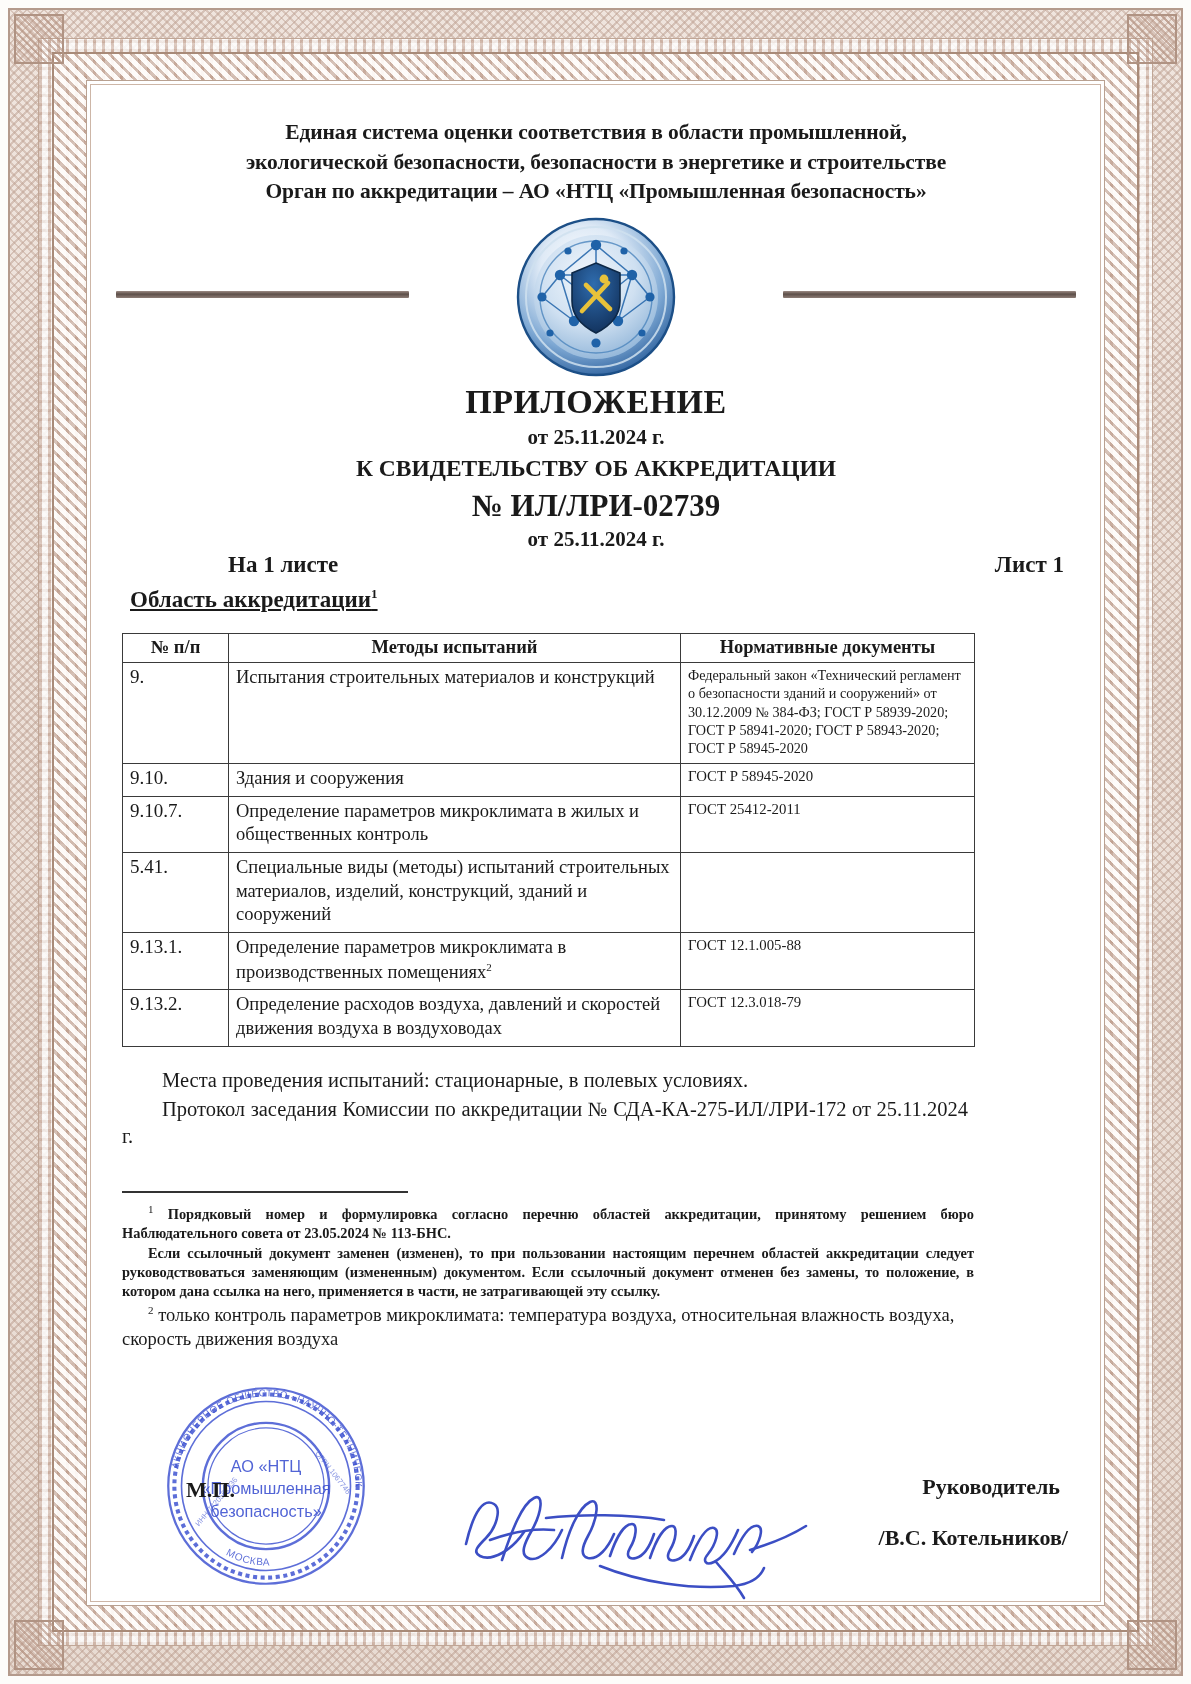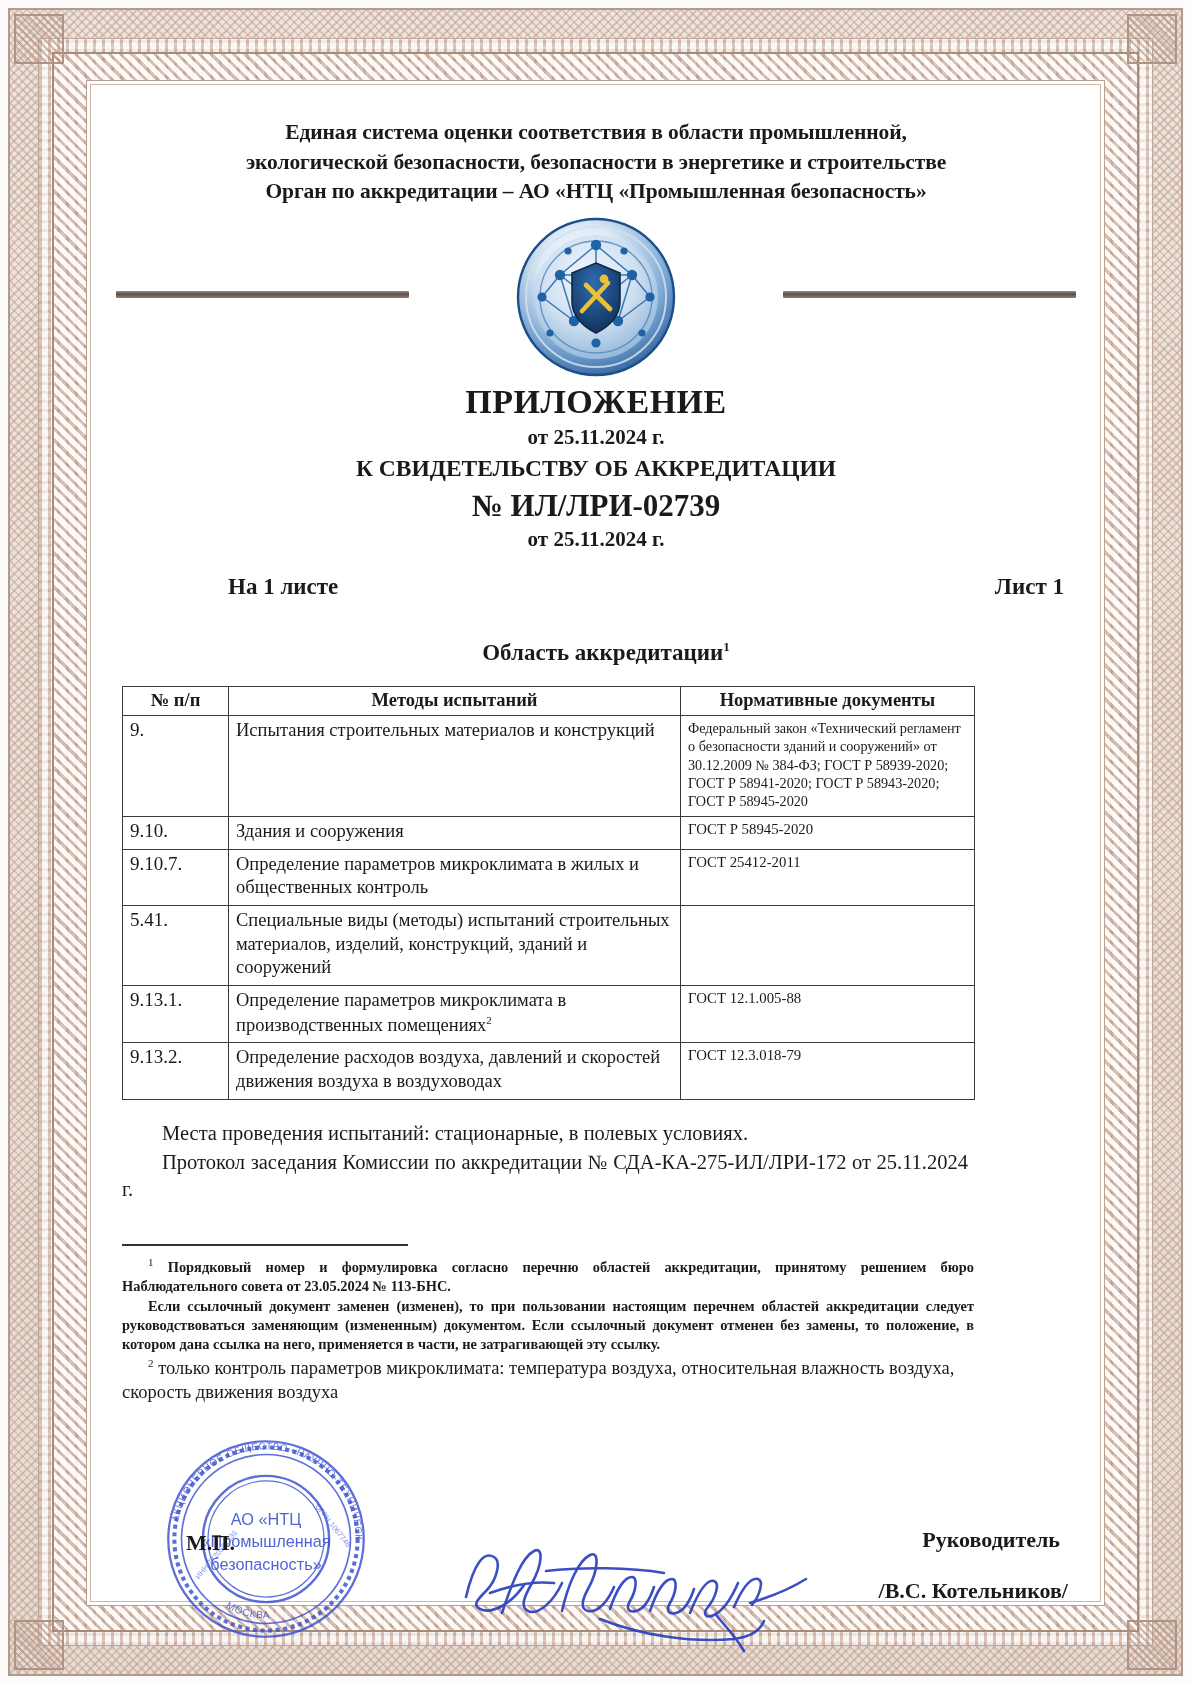--- a/index.html
+++ b/index.html
@@ -151,30 +151,30 @@
     font-weight: bold;
     font-size: 21px;
     margin-top: 3px;
   }
 
   .sheets-row {
     display: flex;
     justify-content: space-between;
     font-weight: bold;
     font-size: 23px;
-    margin-top: 22px;
     padding: 0 18px 0 118px;
   }
 
   .scope-title {
-    text-align: center;
+    text-align: left;
     font-weight: bold;
     font-size: 23px;
-    margin-top: 39px;
+    margin-top: 8px;
     margin-left: 20px;
+    text-decoration: underline;
   }
   .scope-title sup { font-size: 13px; font-weight: bold; }
 
   
   table.acc {
     width: 852px;
     margin: 20px auto 0 12px;
     border-collapse: collapse;
     table-layout: fixed;
   }

